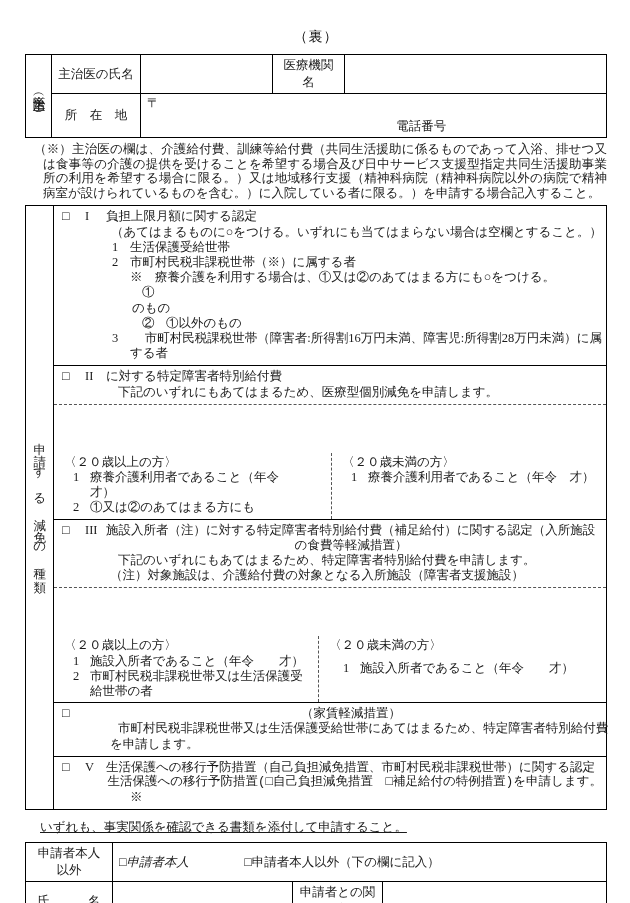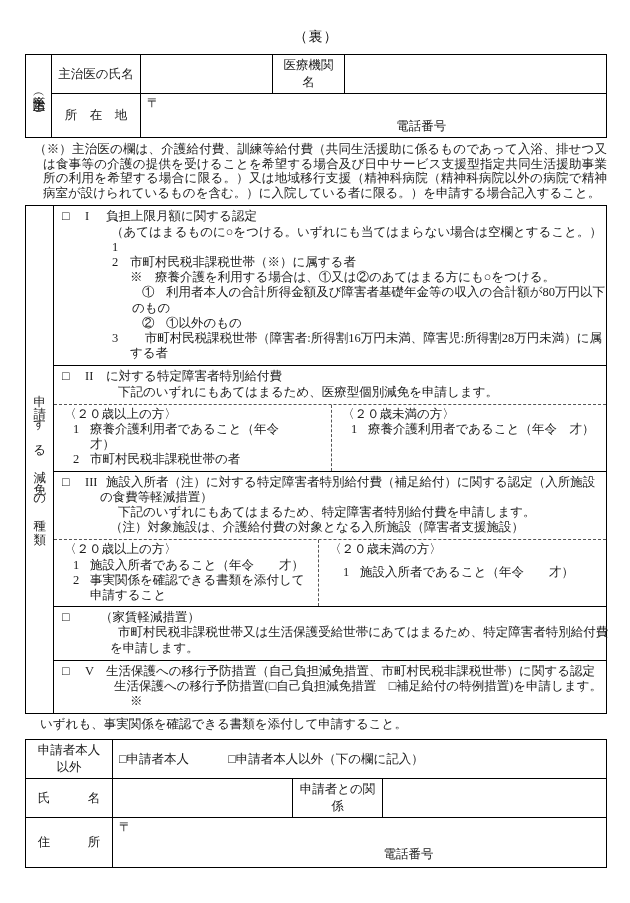--- a/index.html
+++ b/index.html
@@ -35,45 +35,45 @@
   .side-col { width:27px; border-right:1px solid #000; display:flex; align-items:center; justify-content:center; flex:none; }
   .vtext2 { writing-mode:vertical-rl; text-orientation:mixed; letter-spacing:0.95em; line-height:1; }
   .secs { flex:1; min-width:0; }
   .sec { border-top:1px solid #000; }
   .sec:first-child { border-top:none; }
   .sec-pad { padding:3px 4px 4px 8px; }
   .hline { display:flex; }
   .cb { width:23px; flex:none; }
   .hnum { display:inline-block; min-width:21px; }
   .htext { flex:1; min-width:0; }
-  .ht2 { padding-left:15px; }
+  .ht2 { padding-left:15px;text-align:center; }
   .ind-body { padding-left:56px; }
-  .ind-sub  { padding-left:44px; }
+  .ind-sub  { padding-left:44px;font-family:Liberation Mono, monospace; }
   .ind-paren{ padding-left:48px; }
   .item  { display:flex; padding-left:50px; } .item > .m  { width:18px; flex:none; }
   .snote { display:flex; padding-left:68px; } .snote > .m { width:25px; flex:none; }
   .citem { display:flex; padding-left:80px; } .citem > .m { width:24px; flex:none; }
   .ccont { padding-left:70px; }
   .txt { flex:1; min-width:0; }
   .nw { white-space:nowrap;text-align:right; }
 
   .cols { display:flex; border-top:1px dashed #555; }
-  .col  { padding:2px 4px 3px 10px; box-sizing:border-box; }
+  .col  { padding:2px 4px 3px 10px; box-sizing:border-box;margin-top:48px; }
   .col-l2 { width:278px; border-right:1px dashed #555; }
   .col-l3 { width:265px; border-right:1px dashed #555; }
   .col-r { flex:1; min-width:0; }
   .colitem { display:flex; padding-left:9px; } .colitem > .m { width:17px; flex:none; }
   .r-offset { margin-top:7px; padding-left:14px; }
 
   
-  .note2 { margin:2px 0 6px 15px; }
+  .note2 { margin:9px 0 6px 15px;text-decoration:underline; }
   .t-sub tr.sr1 td { height:24px; }
   .t-sub tr.sr2 td { height:26px; }
   .t-sub tr.sr3 td { height:50px; }
-  .opt-gap { margin-right:36px; }
+  .opt-gap { margin-right:52px;font-style:italic; }
   .addr-box2 { display:flex; flex-direction:column; justify-content:space-between; height:44px; }
 </style>
 </head>
 <body>
 
 <div class="page">
   <div class="inner">
 
     <div class="title">（裏）</div>
 
@@ -121,32 +121,32 @@
         <div class="sec sec-pad">
           <div class="hline">
             <span class="cb">□</span>
             <div class="htext">
               <span class="hnum">I</span><span>負担上限月額に関する認定</span>
             </div>
           </div>
           <div class="ind-paren nw">（あてはまるものに○をつける。いずれにも当てはまらない場合は空欄とすること。）</div>
           <div class="item">
             <span class="m">1</span>
+            <span class="txt">生活保護受給世帯</span>
           </div>
           <div class="item">
             <span class="m">2</span>
             <span class="txt">市町村民税非課税世帯（※）に属する者</span>
           </div>
           <div class="snote">
             <span class="m">※</span>
             <span class="txt">療養介護を利用する場合は、①又は②のあてはまる方にも○をつける。</span>
           </div>
           <div class="citem">
             <span class="m">①</span>
-            <span class="txt nw">利用者本人の合計所得金額及び障害者基礎年金等の収入の合計額が80万円以下</span>
           </div>
           <div class="ccont">のもの</div>
           <div class="citem">
             <span class="m">②</span>
             <span class="txt">①以外のもの</span>
           </div>
           <div class="item">
             <span class="m">3</span>
             <span class="txt">
               <div class="nw">市町村民税課税世帯（障害者:所得割16万円未満、障害児:所得割28万円未満）に属</div>
@@ -167,21 +167,21 @@
           </div>
           <div class="cols">
             <div class="col col-l2">
               <div>〈２０歳以上の方〉</div>
               <div class="colitem">
                 <span class="m">1</span>
                 <span class="txt">療養介護利用者であること（年令　　才）</span>
               </div>
               <div class="colitem">
                 <span class="m">2</span>
-                <span class="txt">市町村民税非課税世帯の者</span>
+                <span class="txt">①又は②のあてはまる方にも</span>
               </div>
             </div>
             <div class="col col-r">
               <div>〈２０歳未満の方〉</div>
               <div class="colitem">
                 <span class="m">1</span>
                 <span class="txt">療養介護利用者であること（年令　才）</span>
               </div>
             </div>
           </div>
@@ -201,21 +201,21 @@
           </div>
           <div class="cols">
             <div class="col col-l3">
               <div>〈２０歳以上の方〉</div>
               <div class="colitem">
                 <span class="m">1</span>
                 <span class="txt">施設入所者であること（年令　　才）</span>
               </div>
               <div class="colitem">
                 <span class="m">2</span>
-                <span class="txt">事実関係を確認できる書類を添付して申請すること</span>
+                <span class="txt">市町村民税非課税世帯又は生活保護受給世帯の者</span>
               </div>
             </div>
             <div class="col col-r">
               <div>〈２０歳未満の方〉</div>
               <div class="colitem r-offset">
                 <span class="m">1</span>
                 <span class="txt">施設入所者であること（年令　　才）</span>
               </div>
             </div>
           </div>

